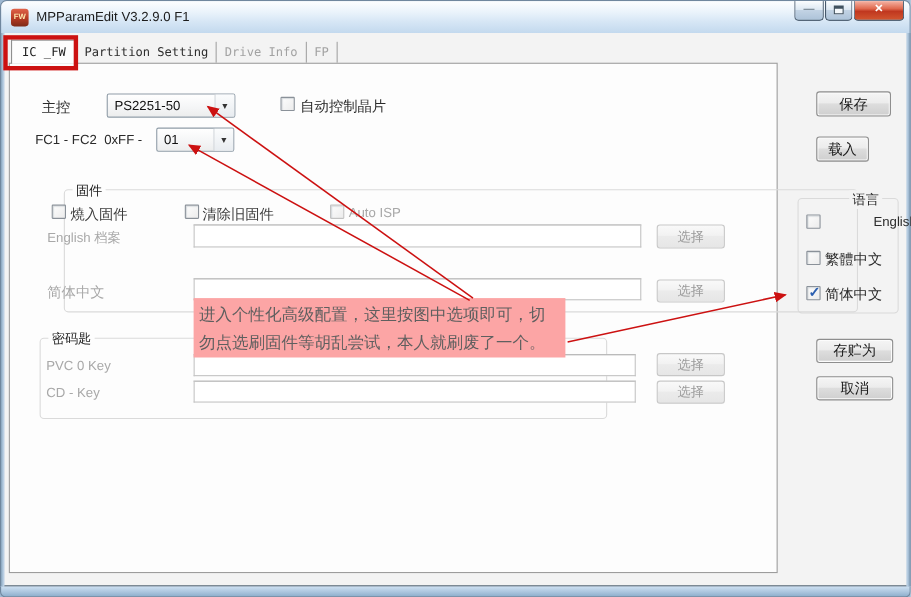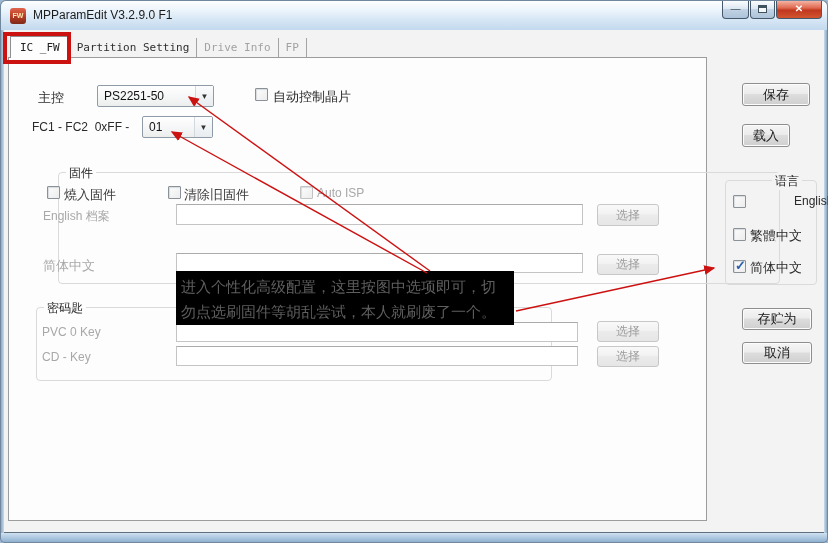--- a/index.html
+++ b/index.html
@@ -177,21 +177,21 @@
 <div class="cb" style="left:733px;top:228px;"></div>
 <div class="lbl" style="left:750px;top:227px;">繁體中文</div>
 <div class="cb checked" style="left:733px;top:260px;">
     <span class="tick">✓</span>
   </div>
 <div class="lbl" style="left:750px;top:259px;">简体中文</div>
 
 <div class="btn" style="left:742px;top:308px;width:70px;height:22px;line-height:20px;">存贮为</div>
 <div class="btn" style="left:742px;top:342px;width:70px;height:22px;line-height:20px;">取消</div>
 
-<div class="note" style="background: #000000;"><span>进入个性化高级配置，这里按图中选项即可，切</span>
+<div class="note" style="background: #fca5a5;"><span>进入个性化高级配置，这里按图中选项即可，切</span>
 <span>勿点选刷固件等胡乱尝试，本人就刷废了一个。</span></div>
 
 <div class="tab-hilite" style="border-color: rgb(204, 17, 17);"></div>
 
 <svg id="arrows" viewBox="0 0 828 543">
   <defs>
     <marker id="ah" markerWidth="9" markerHeight="8" refX="7" refY="3.5" orient="auto">
       <path d="M0,0 L8,3.5 L0,7 z" class="arrow-fill" fill="#CC1111"></path>
     </marker>
   </defs>

